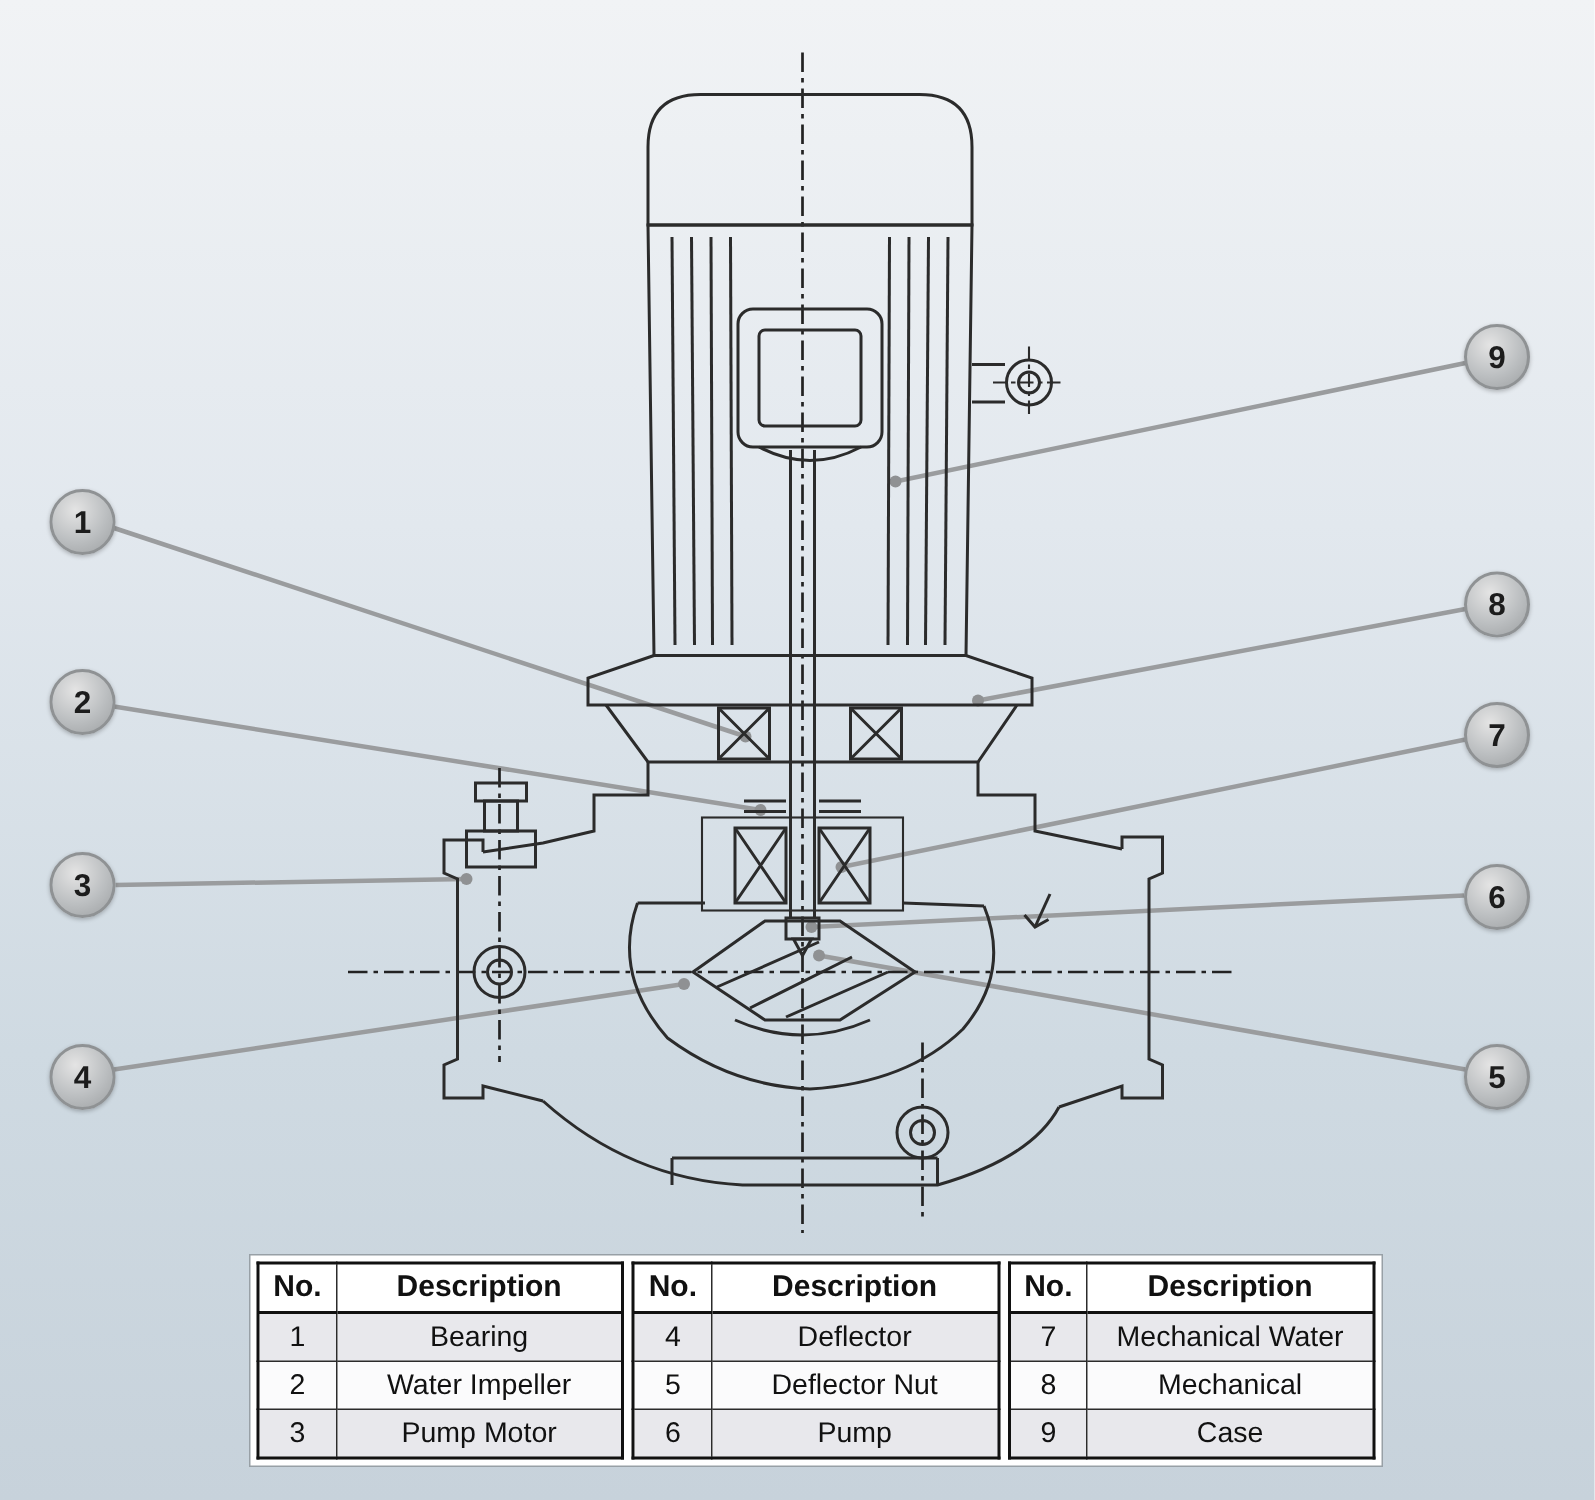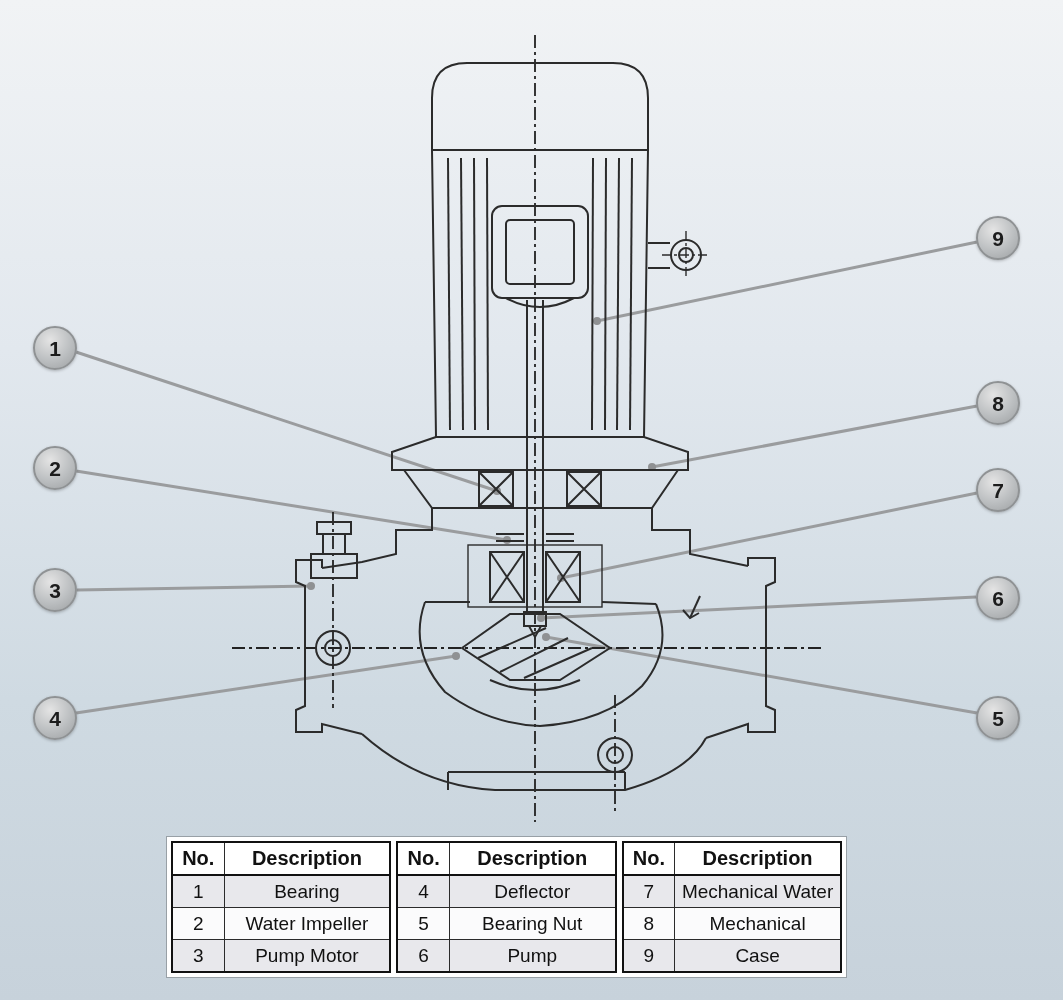--- a/index.html
+++ b/index.html
@@ -32,21 +32,21 @@
   .callout span {
     font-size: 21px;
     font-weight: bold;
     color: #1c1c1c;
     line-height: 1;
   }
 
   .legend {
     position: absolute;
     left: 166px; top: 836px;
-    width: 681px;
+    width: 756px;
     background: #ffffff;
     border: 1px solid #98a0a6;
     box-sizing: border-box;
     padding: 4px;
     display: flex;
     gap: 5px;
   }
   .legend table {
     flex: 1;
     border-collapse: collapse;
@@ -285,21 +285,21 @@
           <th>Description</th>
         </tr>
       </thead>
       <tbody>
         <tr>
           <td>4</td>
           <td>Deflector</td>
         </tr>
         <tr>
           <td>5</td>
-          <td>Bearing Nut</td>
+          <td>Deflector Nut</td>
         </tr>
         <tr>
           <td>6</td>
           <td>Pump</td>
         </tr>
       </tbody>
     </table>
 
     <table>
       <colgroup>

